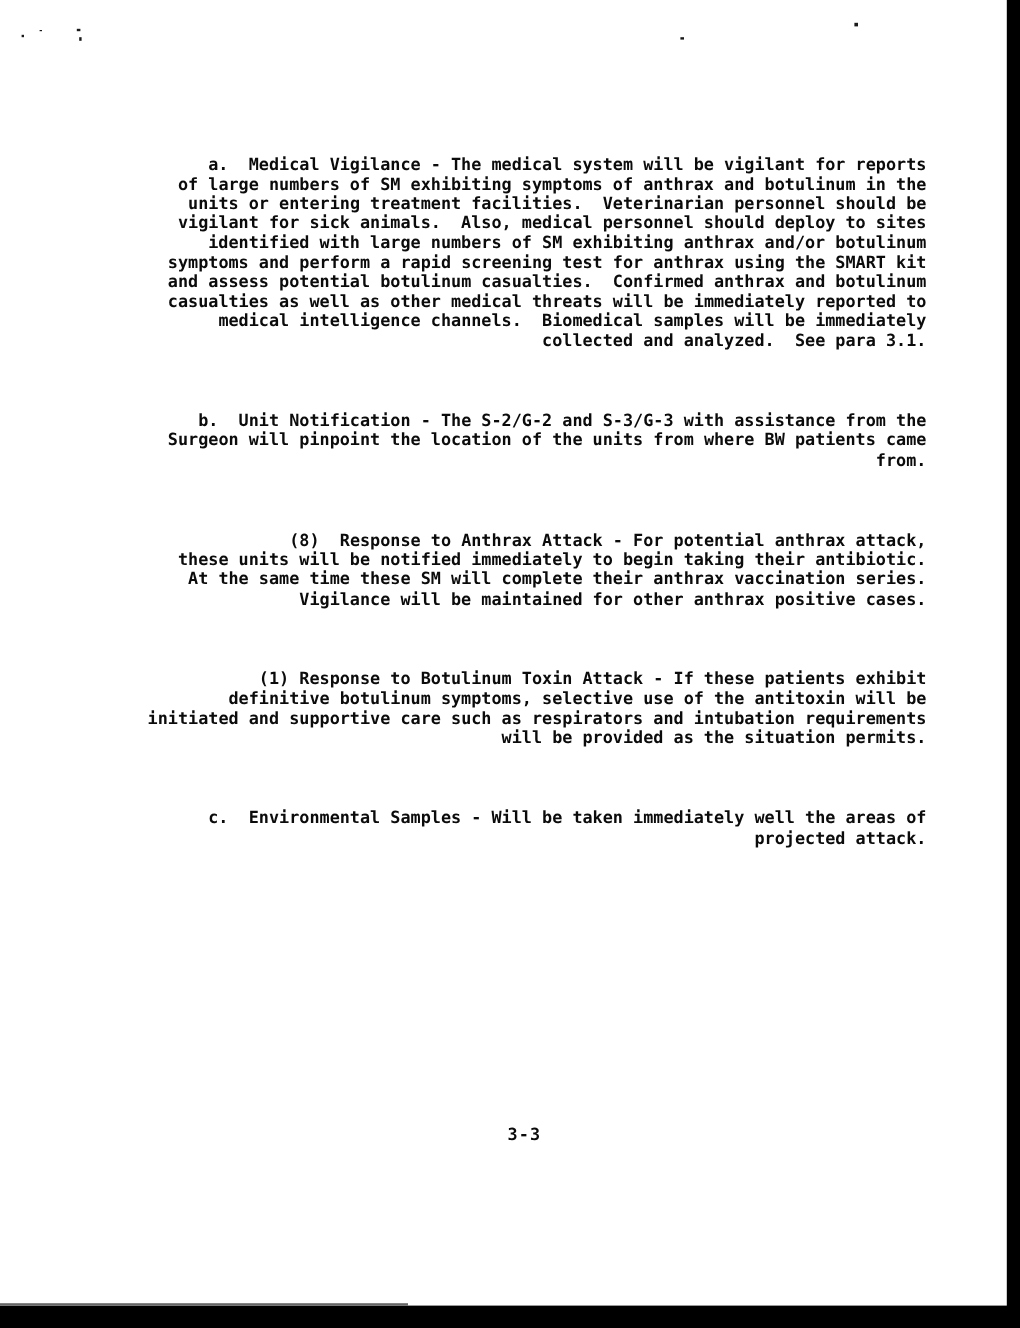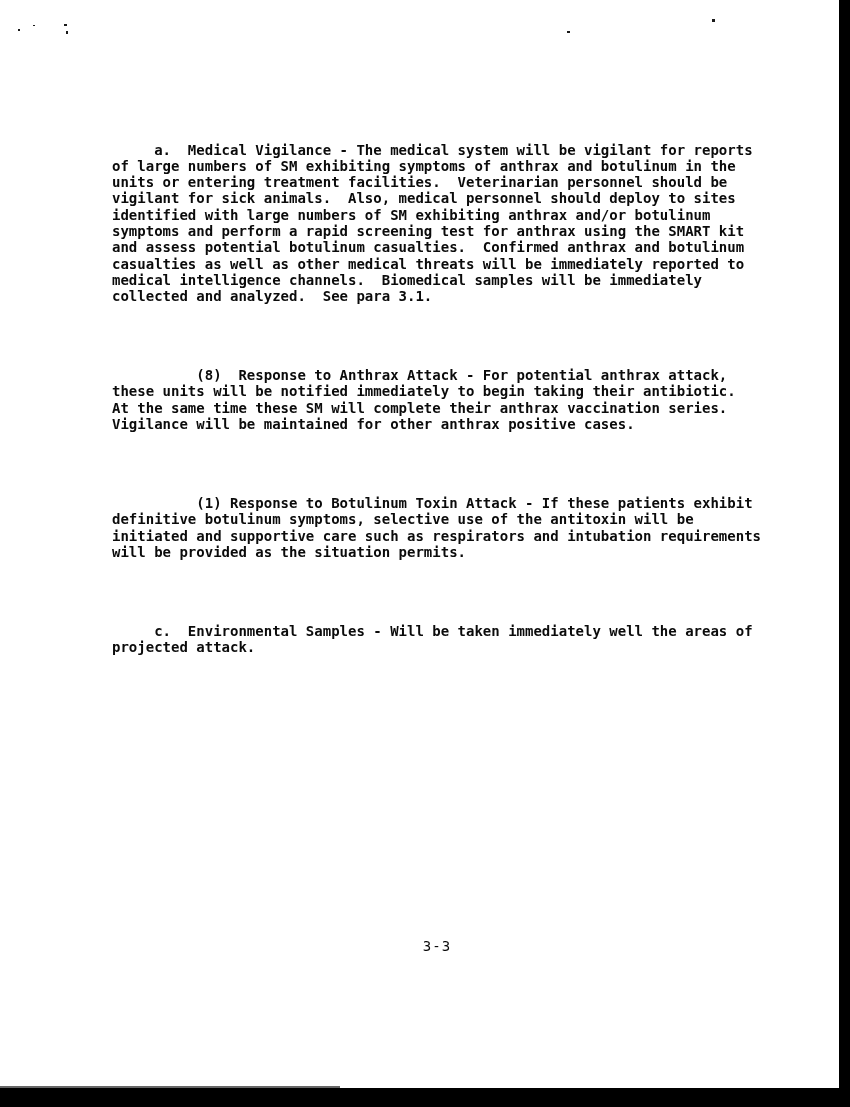--- a/index.html
+++ b/index.html
@@ -57,32 +57,33 @@
     top: 97px;
     width: 660px;
     color: #0b0b0b;
     font-size: 14px;
     line-height: 16.3px;
     font-weight: bold;
     white-space: pre;
     letter-spacing: 0px;
   }
   .para {
-    margin: 12px 0 18px 0;
+    margin: 0 0 18px 0;
+    text-align: right;
   }
   .page-number {
     position: absolute;
     left: 112px;
     top: 938px;
     width: 650px;
     text-align: center;
     color: #0b0b0b;
     font-size: 14px;
     line-height: 16.3px;
-    font-weight: normal;
+    font-weight: bold;
     letter-spacing: 1px;
   }
 </style>
 </head>
 <body>
 
 <div class="scan-page">
 
   <span class="speckle" style="left:18px;  top:29px; width:2px; height:2px;"></span>
   <span class="speckle" style="left:33px;  top:25px; width:2px; height:1px;"></span>
@@ -95,20 +96,23 @@
     <div class="para">     a.  Medical Vigilance - The medical system will be vigilant for reports
 of large numbers of SM exhibiting symptoms of anthrax and botulinum in the
 units or entering treatment facilities.  Veterinarian personnel should be
 vigilant for sick animals.  Also, medical personnel should deploy to sites
 identified with large numbers of SM exhibiting anthrax and/or botulinum
 symptoms and perform a rapid screening test for anthrax using the SMART kit
 and assess potential botulinum casualties.  Confirmed anthrax and botulinum
 casualties as well as other medical threats will be immediately reported to
 medical intelligence channels.  Biomedical samples will be immediately
 collected and analyzed.  See para 3.1.</div>
+    <div class="para">     b.  Unit Notification - The S-2/G-2 and S-3/G-3 with assistance from the
+Surgeon will pinpoint the location of the units from where BW patients came
+from.</div>
     <div class="para">          (8)  Response to Anthrax Attack - For potential anthrax attack,
 these units will be notified immediately to begin taking their antibiotic.
 At the same time these SM will complete their anthrax vaccination series.
 Vigilance will be maintained for other anthrax positive cases.</div>
     <div class="para">          (1) Response to Botulinum Toxin Attack - If these patients exhibit
 definitive botulinum symptoms, selective use of the antitoxin will be
 initiated and supportive care such as respirators and intubation requirements
 will be provided as the situation permits.</div>
     <div class="para">     c.  Environmental Samples - Will be taken immediately well the areas of
 projected attack.</div>

